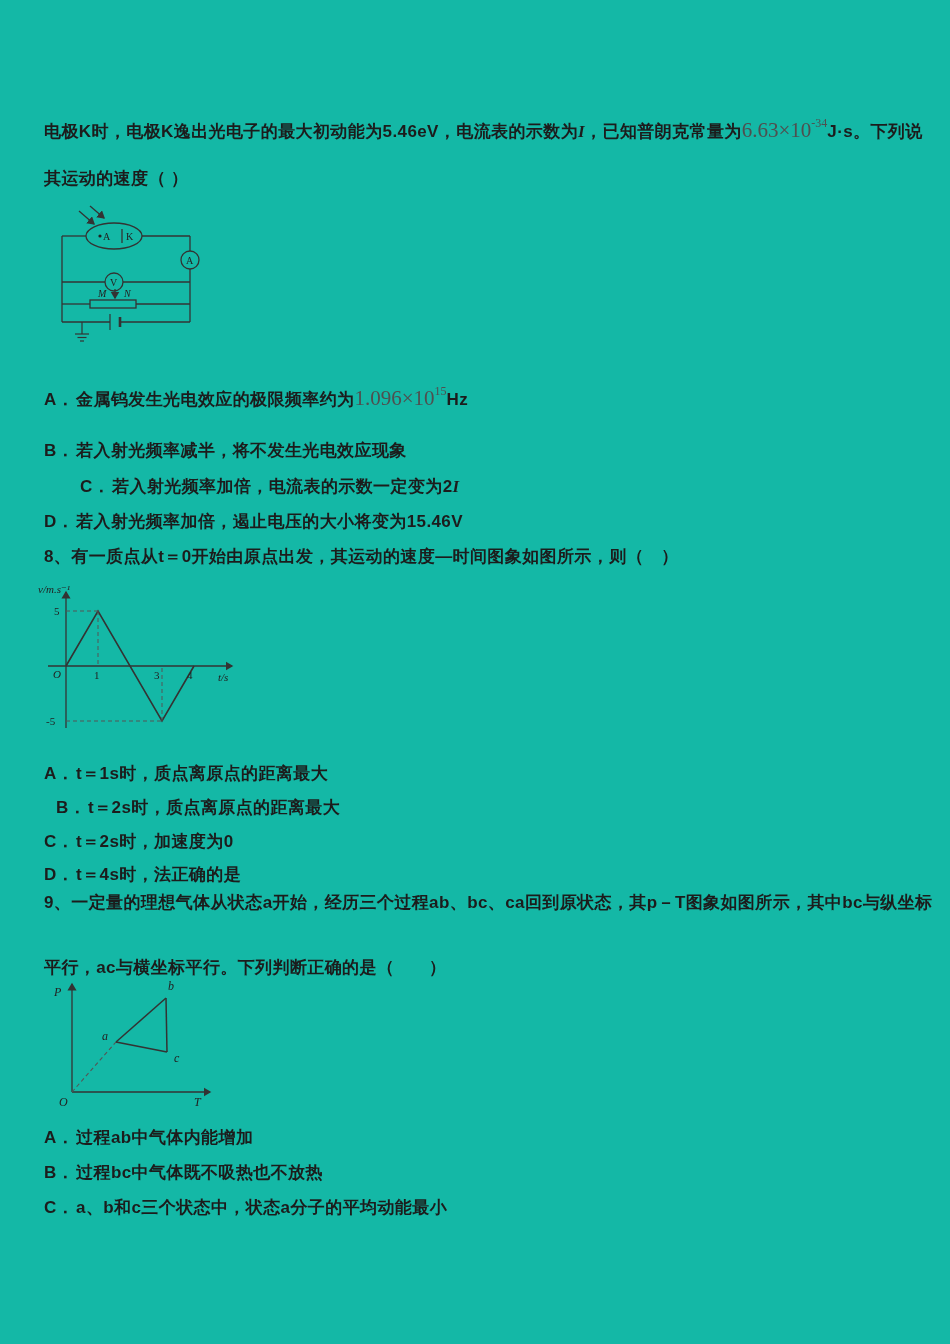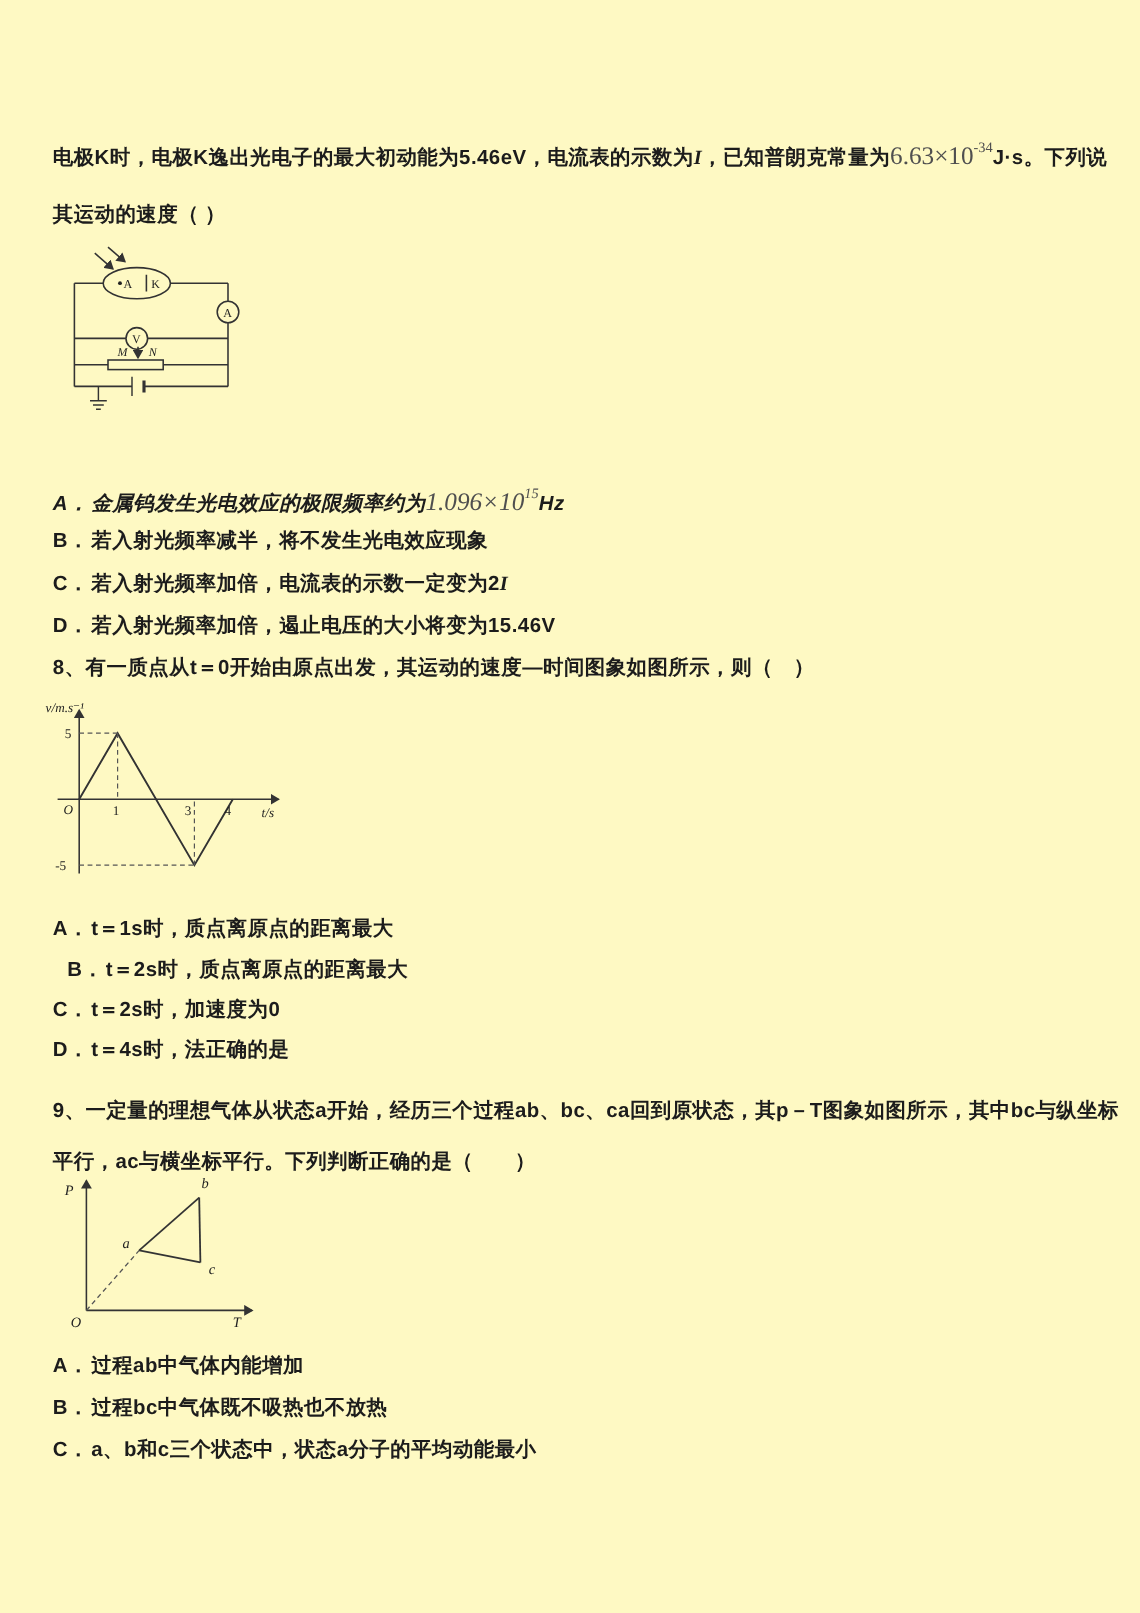--- a/index.html
+++ b/index.html
@@ -1,20 +1,20 @@
 <!DOCTYPE html>
 <html><head>
 <meta charset="utf-8">
 <style>
   * { margin:0; padding:0; box-sizing:border-box; }
   html,body { background:#e8e8e8; }
   body { font-family:"Liberation Sans","DejaVu Sans",sans-serif; }
   .page {
     position:relative; width:950px; height:1344px;
-    background:#fef9c3; margin:0 auto; overflow:hidden;
+    background:#14b8a6; margin:0 auto; overflow:hidden;
     color:#1c1c1c;
   }
   .line {
     position:absolute; left:44px; font-size:17px; font-weight:600;
     letter-spacing:0.4px; white-space:nowrap; line-height:26px;
   }
   .opt-label { font-weight:700; margin-right:2px; }
   .eq {
     font-family:"Liberation Serif","DejaVu Serif",serif;
     color:#4f4f4f; font-size:21px; font-weight:400; letter-spacing:0;
@@ -86,27 +86,27 @@
       <line x1="23" y1="130" x2="37" y2="130"></line>
       <line x1="25.5" y1="133.5" x2="34.5" y2="133.5"></line>
       <line x1="28" y1="137" x2="32" y2="137"></line>
     </g>
     <text x="134" y="60" font-size="10">A</text>
     <text x="58" y="82" font-size="10">V</text>
     <text x="46" y="93" font-size="10" font-style="italic">M</text>
     <text x="72" y="93" font-size="10" font-style="italic">N</text>
   </svg>
 
-  <div class="line" style="top:400px;font-style:italic;">
+  <div class="line" style="top:380px;">
     <span class="opt-label">A．</span><span>金属钨发生光电效应的极限频率约为</span><span class="eq"><span>1.096×10</span><sup>15</sup></span><span>Hz</span>
   </div>
   <div class="line" style="top:438px;">
     <span class="opt-label">B．</span><span>若入射光频率减半，将不发生光电效应现象</span>
   </div>
-  <div class="line" style="top:474px;">
+  <div class="line" style="top:474px;margin-left:36px;">
     <span class="opt-label">C．</span><span>若入射光频率加倍，电流表的示数一定变为2</span><span class="var">I</span>
   </div>
   <div class="line" style="top:509px;">
     <span class="opt-label">D．</span><span>若入射光频率加倍，遏止电压的大小将变为15.46V</span>
   </div>
 
   <div class="line" style="top:544px;">
     <span>8、有一质点从t＝0开始由原点出发，其运动的速度—时间图象如图所示，则（　）</span>
   </div>
 
@@ -143,21 +143,21 @@
   <div class="line" style="top:795px;margin-left:12px;">
     <span class="opt-label">B．</span><span>t＝2s时，质点离原点的距离最大</span>
   </div>
   <div class="line" style="top:829px;">
     <span class="opt-label">C．</span><span>t＝2s时，加速度为0</span>
   </div>
   <div class="line" style="top:862px;">
     <span class="opt-label">D．</span><span>t＝4s时，法正确的是</span>
   </div>
 
-  <div class="line" style="top:913px;text-align:right;">
+  <div class="line" style="top:890px;text-align:right;">
     <span>9、一定量的理想气体从状态a开始，经历三个过程ab、bc、ca回到原状态，其p－T图象如图所示，其中bc与纵坐标</span>
   </div>
   <div class="line" style="top:935px;margin-top:20px;">
     <span>平行，ac与横坐标平行。下列判断正确的是（　　）</span>
   </div>
 
   <svg class="fig" style="left:44px; top:972px;" width="188" height="138" viewBox="0 0 188 138">
     <defs>
       <marker id="arr3" markerWidth="8" markerHeight="8" refX="5" refY="3.5" orient="auto">
         <path d="M0,0 L6,3.5 L0,7 Z" fill="#333"></path>

